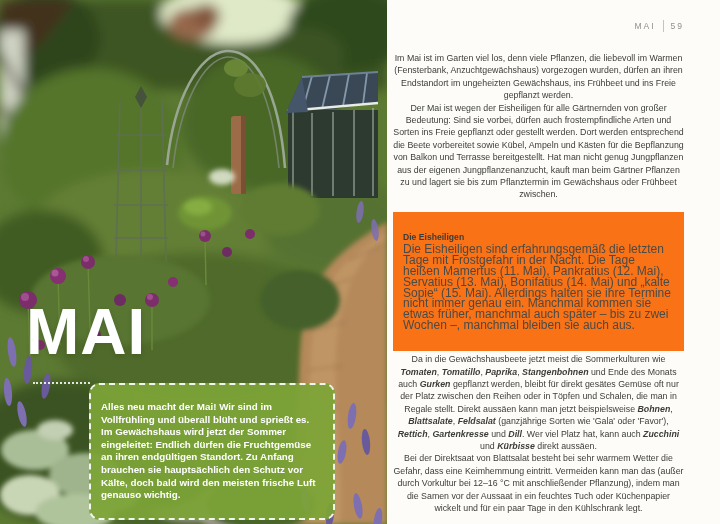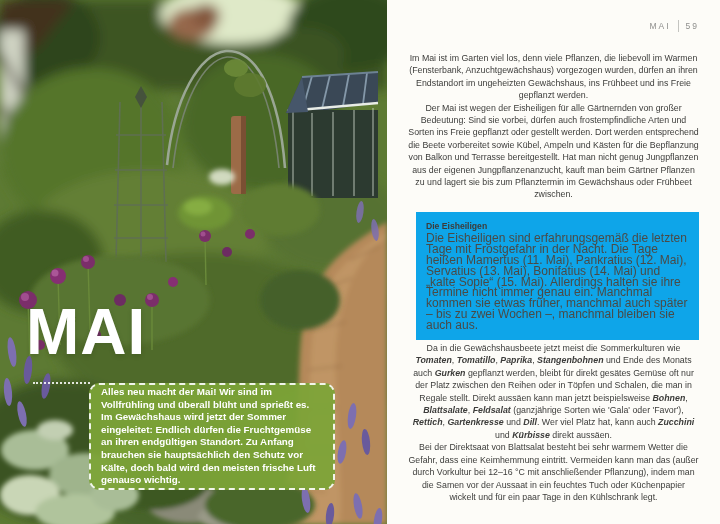--- a/index.html
+++ b/index.html
@@ -17,45 +17,45 @@
     text-shadow:0 2px 4px rgba(40,60,20,.25);line-height:1;
   }
   .dotted-lead{
     position:absolute;left:33px;top:382px;width:57px;height:0;
     border-top:2px dotted rgba(255,255,255,.85);
   }
   .caption-box{
     position:absolute;left:89px;top:383px;width:246px;box-sizing:border-box;
     background:rgba(124,164,55,.94);
     border:2px dashed rgba(255,255,255,.9);border-radius:10px;
-    padding:1px 10px;
+    padding:16px 10px;
     color:#ffffff;font-weight:bold;font-size:9.8px;line-height:12.6px;
   }
   
   .text-page{
-    position:absolute;left:387px;top:0;width:333px;height:524px;
+    position:absolute;left:372px;top:0;width:333px;height:524px;
     box-sizing:border-box;padding:20px 21px 0 21px;
     color:#3c3c3a;
   }
   .running-head{
     text-align:right;font-size:8.5px;letter-spacing:2px;color:#8f8f8d;
     margin-bottom:20px;
   }
   .running-head .sep{
     display:inline-block;width:1px;height:12px;background:#c4c4c0;
     margin:0 7px;vertical-align:-3px;
   }
   .body-text{font-size:8.8px;line-height:12.4px;margin:0;text-align:center;}
   .intro{margin-top:4px;}
   h2.sec{
     font-size:11.5px;font-weight:bold;letter-spacing:1.4px;
     margin:15px 0 5px 0;
   }
   .infobox{
-    background:#0ea5e9;padding:9px 10px;margin:11px 0 2px 8px;
+    background:#f97316;padding:20px 10px;margin:11px 0 2px 0;
   }
   .infobox h3{font-size:8.6px;margin:0 0 2px 0;color:#3c3c3a;}
   .infobox p{font-size:12px;line-height:10.9px;margin:0;color:#4a4a46;}
   .rich .b, .b{font-weight:bold;font-style:italic;}
 </style>
 </head>
 <body>
 
 <div class="spread">
 

